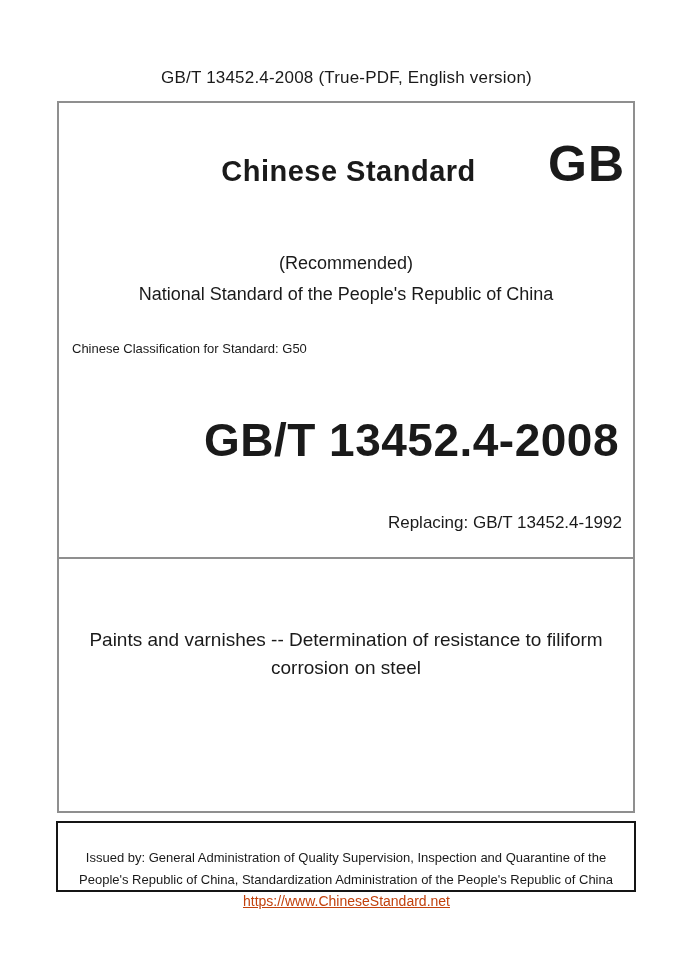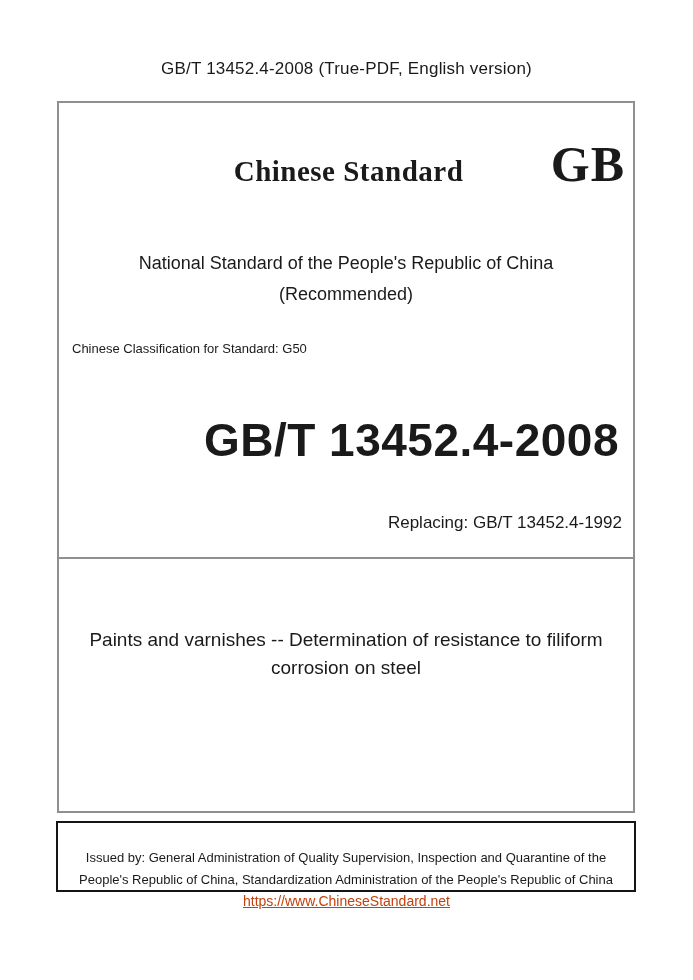--- a/index.html
+++ b/index.html
@@ -11,21 +11,21 @@
     position: relative;
     width: 693px;
     height: 980px;
     background: #ffffff;
     font-family: "Liberation Sans", "DejaVu Sans", sans-serif;
     color: #1a1a1a;
     overflow: hidden;
   }
   .header {
     position: absolute;
-    top: 59px;
+    top: 68px;
     left: 0;
     width: 100%;
     text-align: center;
     font-size: 17px;
     letter-spacing: 0.2px;
   }
   .main-box {
     position: absolute;
     left: 57px;
     top: 101px;
@@ -34,21 +34,20 @@
     border: 2px solid #8f8f8f;
     box-sizing: border-box;
     background: #ffffff;
   }
   .brand-row {
     position: absolute;
     top: 36px;
     left: 5px;
     right: 0;
     height: 64px;
-    font-family: Liberation Serif, serif;
   }
   .brand {
     position: absolute;
     left: 0;
     right: 0;
     top: 16px;
     text-align: center;
     font-size: 29px;
     font-weight: bold;
     letter-spacing: 0.5px;
@@ -159,22 +158,22 @@
   <div class="header">GB/T 13452.4-2008 (True-PDF, English version)</div>
 
   <div class="main-box">
 
     <div class="brand-row">
       <div class="brand">Chinese Standard</div>
       <div class="gb-logo">GB</div>
     </div>
 
     <div class="national">
+      <div>(Recommended)</div>
       <div>National Standard of the People's Republic of China</div>
-      <div>(Recommended)</div>
     </div>
 
     <div class="classification">Chinese Classification for Standard: G50</div>
 
     <div class="std-code">GB/T 13452.4-2008</div>
 
     <div class="replacing">Replacing: GB/T 13452.4-1992</div>
 
     <div class="divider"></div>
 

